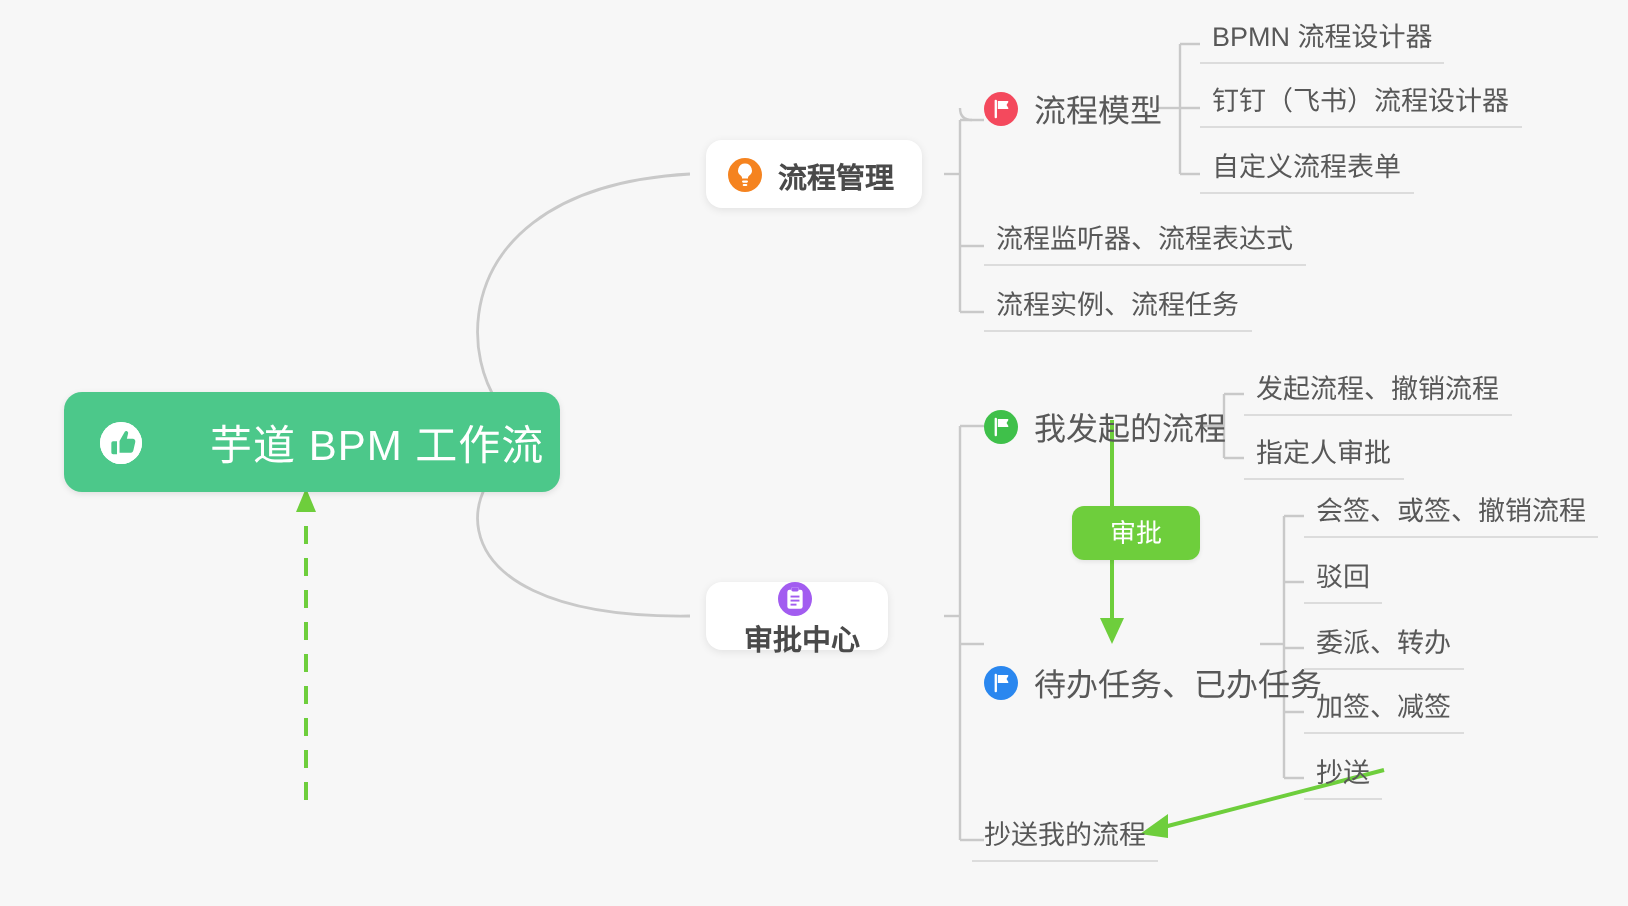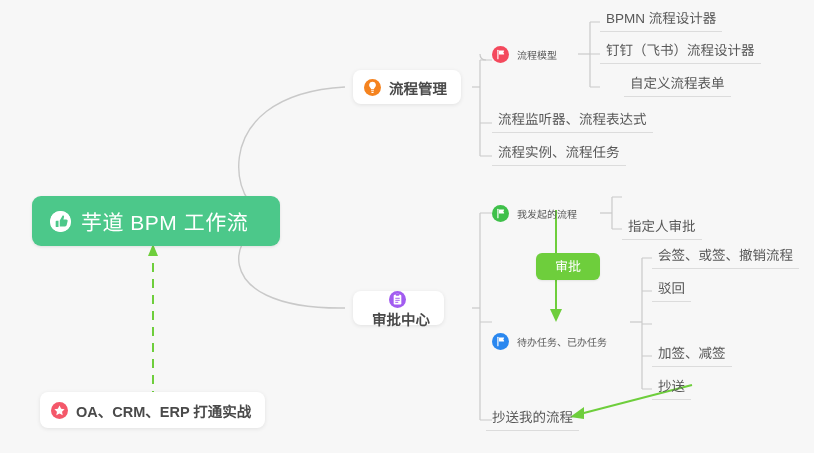--- a/index.html
+++ b/index.html
@@ -35,20 +35,21 @@
     top: 196px;
     width: 248px;
     height: 50px;
     background: #4cc88a;
     border-radius: 9px;
     box-shadow: 0 1px 3px rgba(0,0,0,.10);
     display: flex;
     align-items: center;
     padding-left: 18px;
     box-sizing: border-box;
+    gap: 24px;
   }
   .root-label {
     color: #ffffff;
     font-size: 21px;
     letter-spacing: .5px;
     margin-left: 10px;
     white-space: nowrap;
   }
 
   
@@ -86,21 +87,21 @@
 
   
   .flagnode {
     position: absolute;
     display: flex;
     align-items: center;
     white-space: nowrap;
     height: 20px;
   }
   .flagnode .flag-label {
-    font-size: 10px;
+    font-size: 16px;
     color: #585858;
     margin-left: 8px;
   }
 
   
   .leaf {
     position: absolute;
     white-space: nowrap;
     font-size: 13.5px;
     color: #585858;
@@ -201,21 +202,21 @@
       <svg width="17" height="17" viewBox="0 0 16 16">
         <rect x="5" y="3.6" width="1.1" height="8.8" rx=".5" fill="#fff"></rect>
         <path d="M6.5 4.2h4.6c.3 0 .5.3.3.6l-.8 1.3.8 1.3c.2.3 0 .6-.3.6H6.5z" fill="#fff"></path>
       </svg>
     </span>
     <span class="flag-label">流程模型</span>
   </div>
 
   <div class="leaf" style="left:600px; top:10px;">BPMN 流程设计器</div>
   <div class="leaf" style="left:600px; top:42px;">钉钉（飞书）流程设计器</div>
-  <div class="leaf" style="left:624px; top:75px;">自定义流程表单</div>
+  <div class="leaf" style="left:600px; top:75px;">自定义流程表单</div>
 
   <div class="leaf" style="left:492px; top:111px;">流程监听器、流程表达式</div>
   <div class="leaf" style="left:492px; top:144px;">流程实例、流程任务</div>
 
   <div class="card" style="left:353px; top:291px;flex-direction:column;">
     <span class="icon" style="background:#a25cf0;">
       <svg width="17" height="17" viewBox="0 0 16 16">
         <rect x="4.4" y="3.6" width="7.2" height="9" rx="1.1" fill="#fff"></rect>
         <rect x="6.3" y="2.5" width="3.4" height="2" rx=".7" fill="#fff"></rect>
         <rect x="6.3" y="2.5" width="3.4" height="2" rx=".7" fill="#a25cf0"></rect>
@@ -230,43 +231,37 @@
   <div class="flagnode" style="left:492px; top:203px;">
     <span class="icon" style="background:#3fc04a;">
       <svg width="17" height="17" viewBox="0 0 16 16">
         <rect x="5" y="3.6" width="1.1" height="8.8" rx=".5" fill="#fff"></rect>
         <path d="M6.5 4.2h4.6c.3 0 .5.3.3.6l-.8 1.3.8 1.3c.2.3 0 .6-.3.6H6.5z" fill="#fff"></path>
       </svg>
     </span>
     <span class="flag-label">我发起的流程</span>
   </div>
 
+  <div class="leaf" style="left:622px; top:186px;">发起流程、撤销流程</div>
   <div class="leaf" style="left:622px; top:218px;">指定人审批</div>
 
   <div class="flagnode" style="left:492px; top:312px;margin-top:19px;">
     <span class="icon" style="background:#2a87ef;">
       <svg width="17" height="17" viewBox="0 0 16 16">
         <rect x="5" y="3.6" width="1.1" height="8.8" rx=".5" fill="#fff"></rect>
         <path d="M6.5 4.2h4.6c.3 0 .5.3.3.6l-.8 1.3.8 1.3c.2.3 0 .6-.3.6H6.5z" fill="#fff"></path>
       </svg>
     </span>
     <span class="flag-label">待办任务、已办任务</span>
   </div>
 
   <div class="leaf" style="left:652px; top:247px;">会签、或签、撤销流程</div>
   <div class="leaf" style="left:652px; top:280px;">驳回</div>
+  <div class="leaf" style="left:652px; top:313px;">委派、转办</div>
   <div class="leaf" style="left:652px; top:345px;">加签、减签</div>
   <div class="leaf" style="left:652px; top:378px;">抄送</div>
 
   <div class="leaf" style="left:486px; top:409px;">抄送我的流程</div>
 
   <div class="badge-green" style="left:536px; top:253px;">审批</div>
 
-  <div class="card" style="left:40px; top:392px; height:36px;">
-    <span class="icon" style="background:#f4586a;">
-      <svg width="17" height="17" viewBox="0 0 16 16">
-        <path d="M8 3.4l1.5 3 3.3.5-2.4 2.3.6 3.3L8 10.9l-3 1.6.6-3.3L3.2 6.9l3.3-.5z" fill="#fff"></path>
-      </svg>
-    </span>
-    <span class="card-label">OA、CRM、ERP 打通实战</span>
-  </div>
 
 </div>
 
 </body></html>

